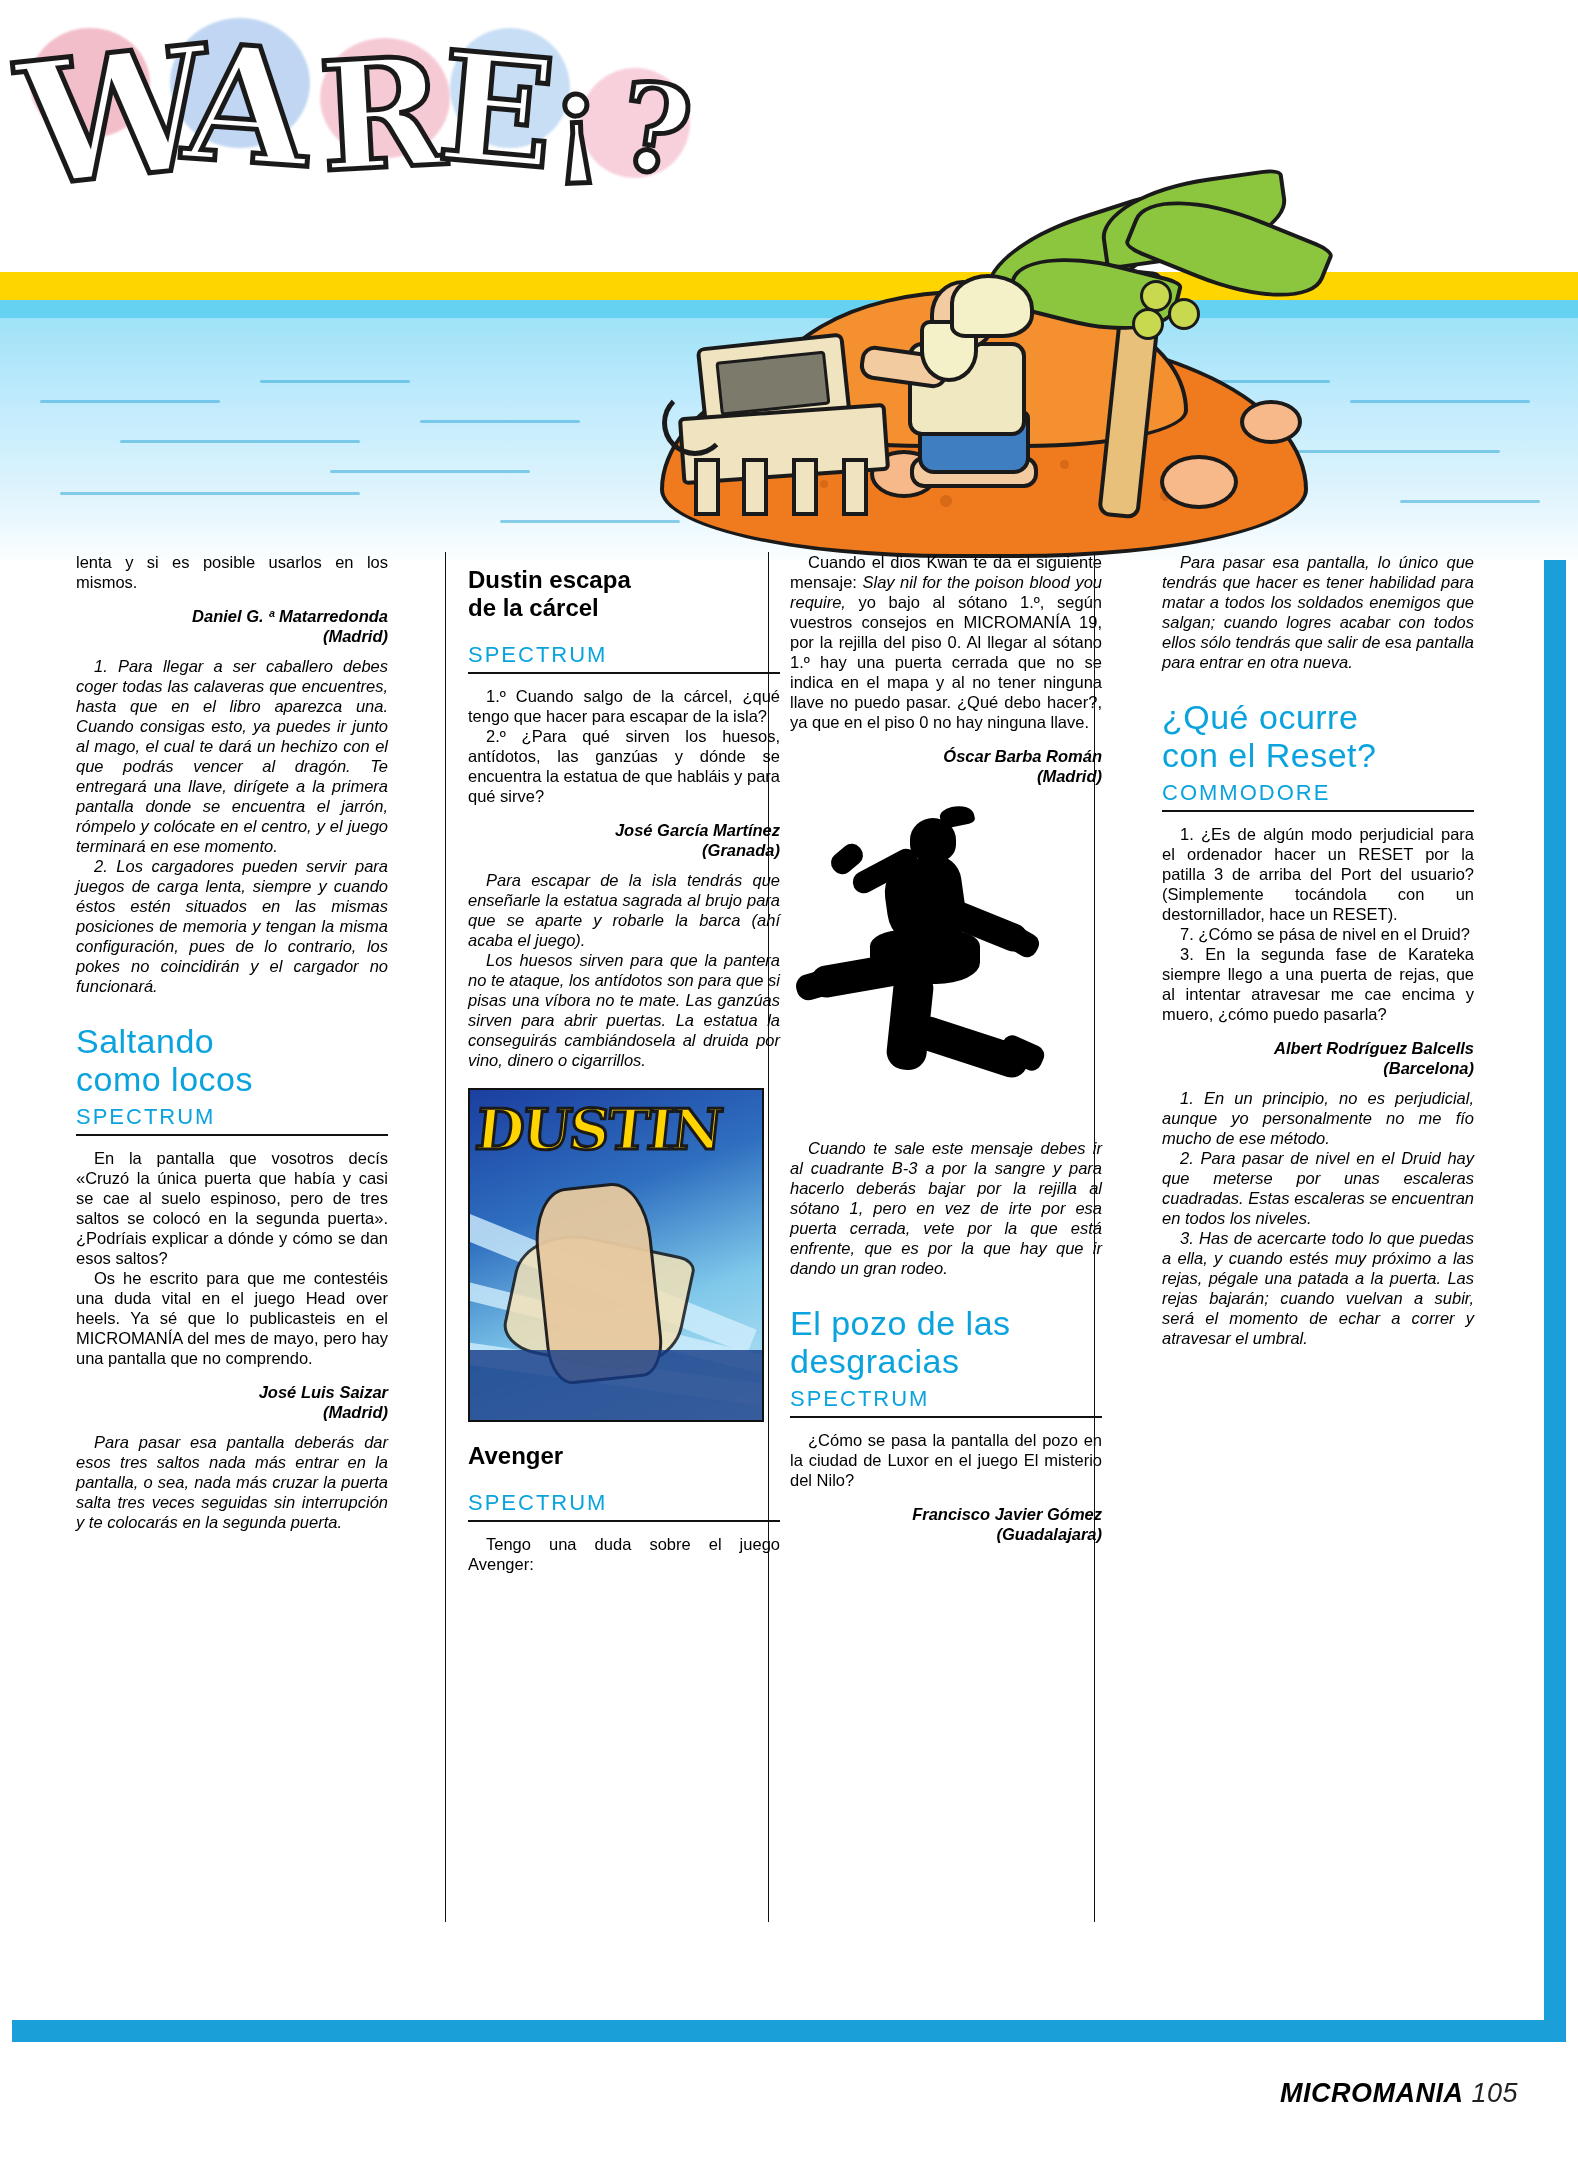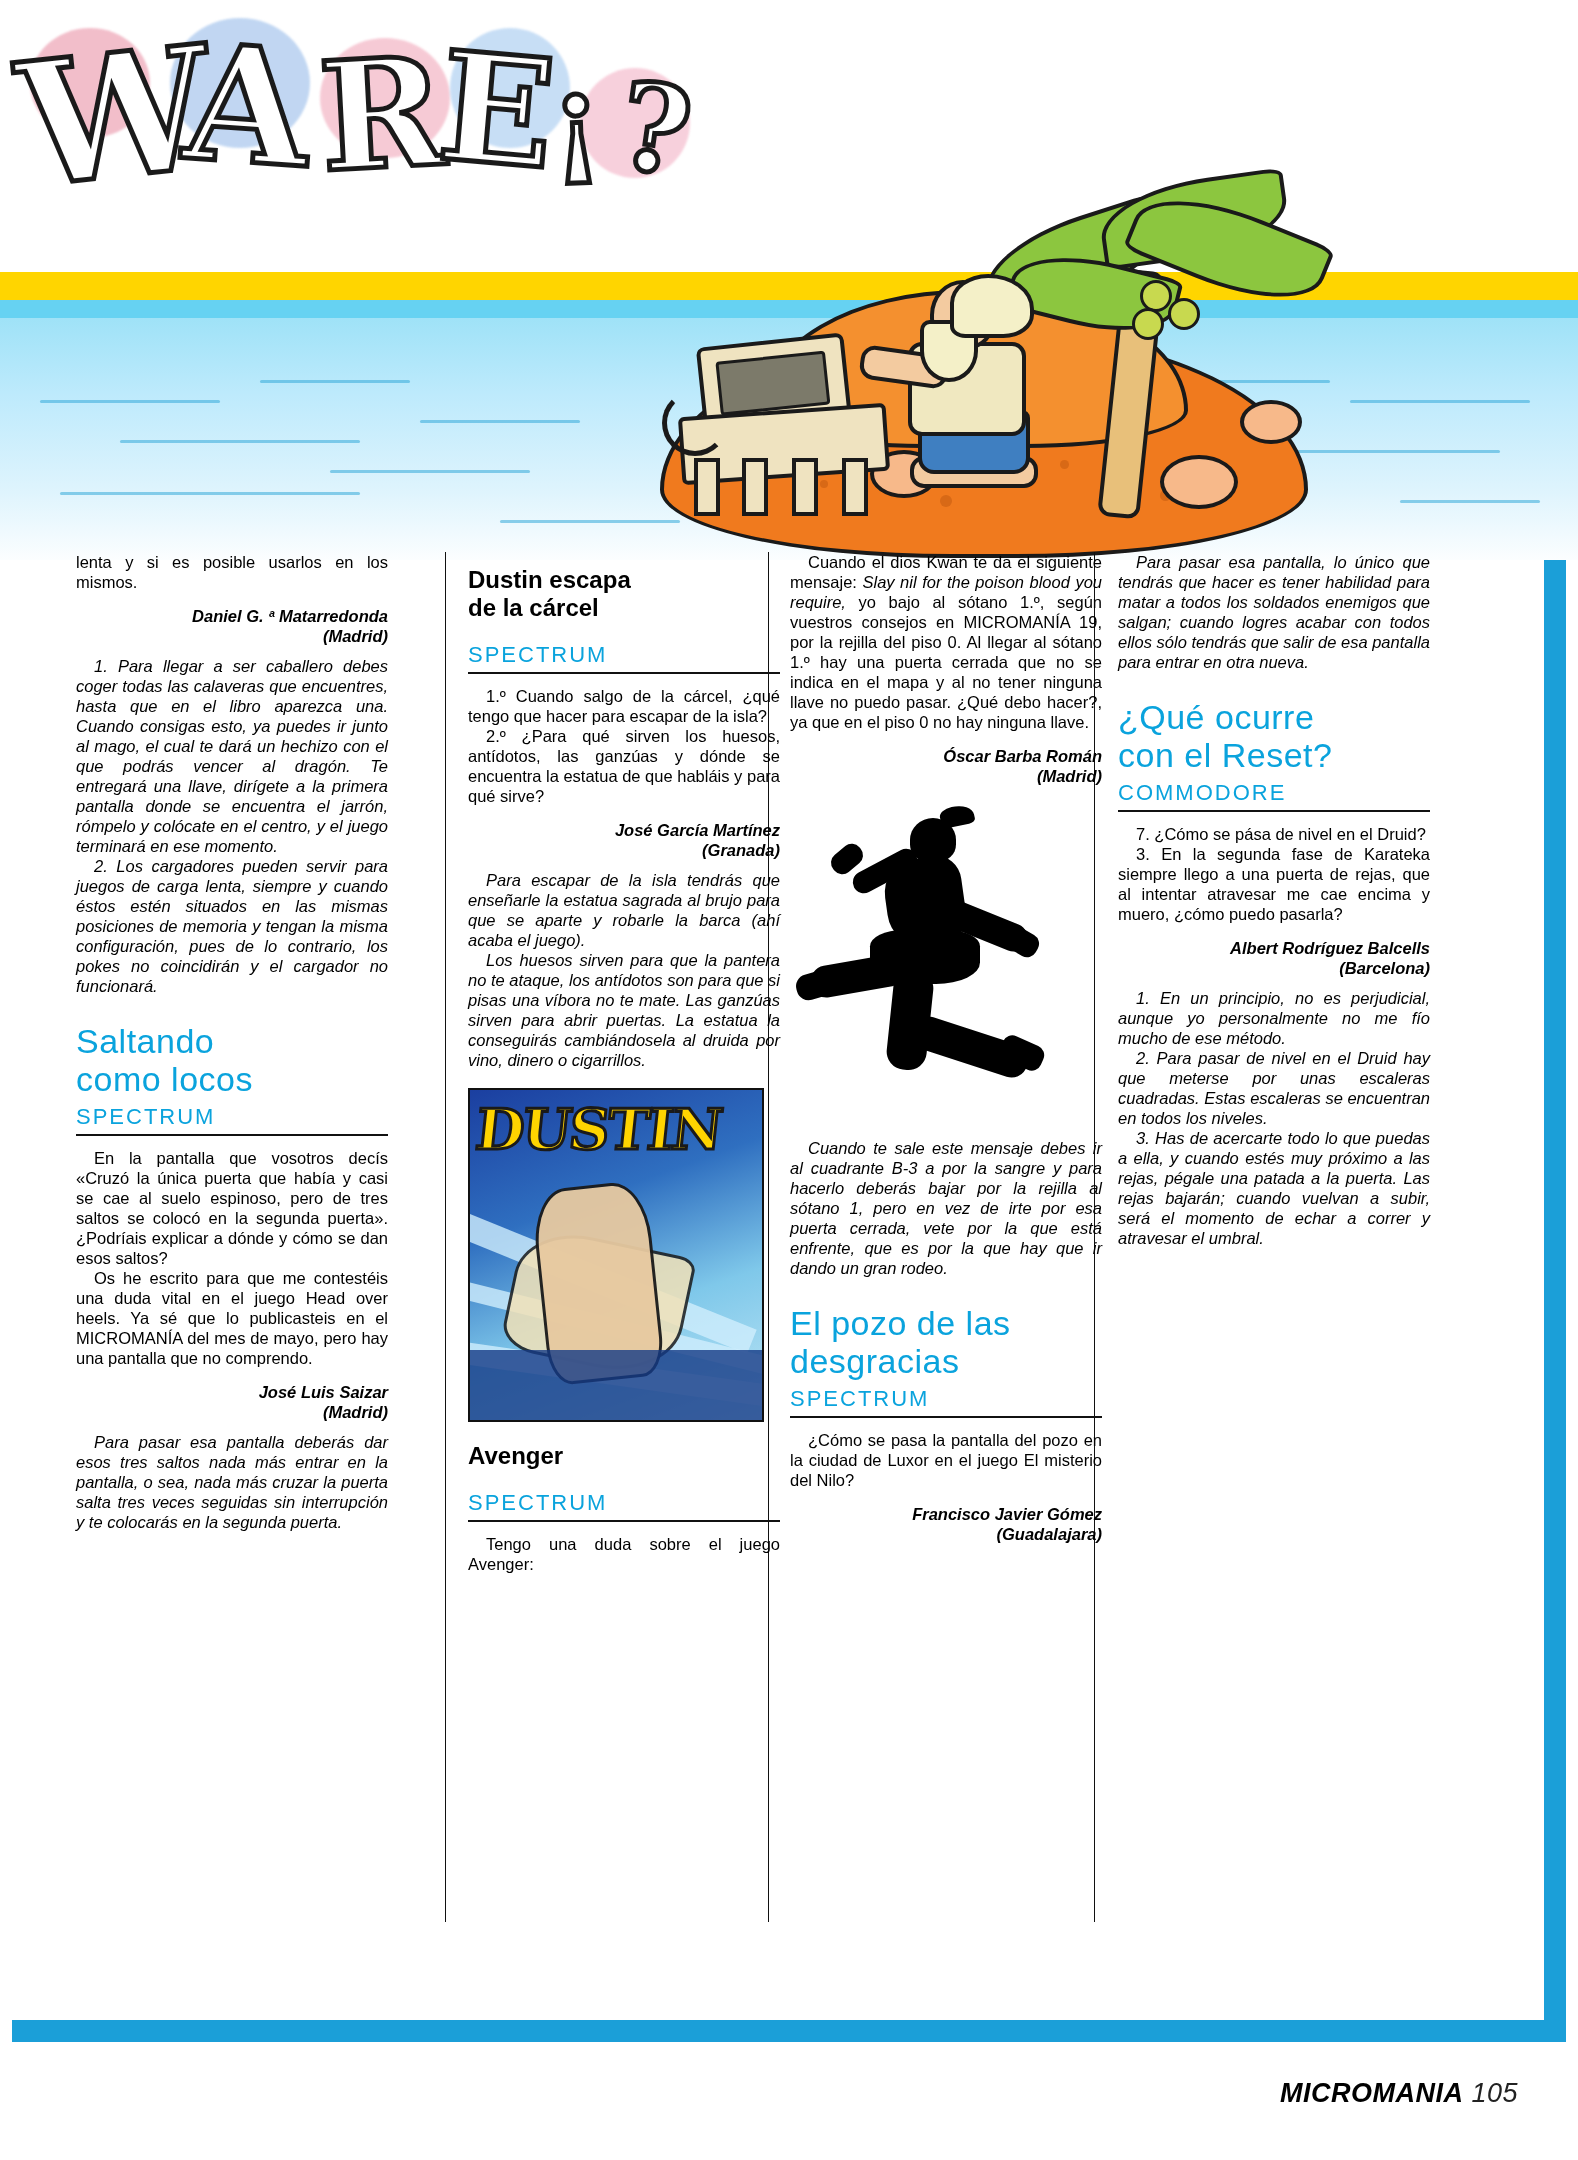--- a/index.html
+++ b/index.html
@@ -66,21 +66,21 @@
   
   .bluebar-right{position:absolute;right:12px;top:560px;width:22px;height:1460px;background:#1b9fd8;}
   .bluebar-bottom{position:absolute;left:12px;right:12px;top:2020px;height:22px;background:#1b9fd8;}
 
   
   .cols{position:absolute;left:60px;top:552px;width:1420px;height:1450px;}
   .col{position:absolute;top:0;width:312px;}
   .c1{left:16px;}
   .c2{left:408px;}
   .c3{left:730px;}
-  .c4{left:1058px;}
+  .c4{left:1102px;}
   .coldiv{position:absolute;top:0;width:1px;background:#111;}
   .d1{left:385px;height:1370px;}
   .d2{left:708px;height:1370px;}
   .d3{left:1034px;height:1370px;}
 
   p{margin:0 0 0 0;}
   .body{
     font-family:"Liberation Sans", sans-serif;
     font-size:16.5px;line-height:20px;text-align:justify;color:#000;
   }
@@ -304,20 +304,21 @@
     </div>
 
     <div class="col c4">
       <p class="body it indent">Para pasar esa pantalla, lo único que tendrás que hacer es tener habilidad para matar a todos los soldados enemigos que salgan; cuando logres acabar con todos ellos sólo tendrás que salir de esa pantalla para entrar en otra nueva.</p>
 
       <div class="sect" style="">
         <h2 style="white-space:pre-line">¿Qué ocurre
 con el Reset?</h2>
         <div class="platform">COMMODORE</div>
         <div class="rule"></div>
+        <p class="body indent">1. ¿Es de algún modo perjudicial para el ordenador hacer un RESET por la patilla 3 de arriba del Port del usuario? (Simplemente tocándola con un destornillador, hace un RESET).</p>
         <p class="body indent">7. ¿Cómo se pása de nivel en el Druid?</p>
         <p class="body indent">3. En la segunda fase de Karateka siempre llego a una puerta de rejas, que al intentar atravesar me cae encima y muero, ¿cómo puedo pasarla?</p>
         <p class="sig" style="white-space:pre-line">Albert Rodríguez Balcells
 (Barcelona)</p>
         <div class="gap-s"></div>
         <p class="body it indent">1. En un principio, no es perjudicial, aunque yo personalmente no me fío mucho de ese método.</p>
         <p class="body it indent">2. Para pasar de nivel en el Druid hay que meterse por unas escaleras cuadradas. Estas escaleras se encuentran en todos los niveles.</p>
         <p class="body it indent">3. Has de acercarte todo lo que puedas a ella, y cuando estés muy próximo a las rejas, pégale una patada a la puerta. Las rejas bajarán; cuando vuelvan a subir, será el momento de echar a correr y atravesar el umbral.</p>
       </div>
     </div>

